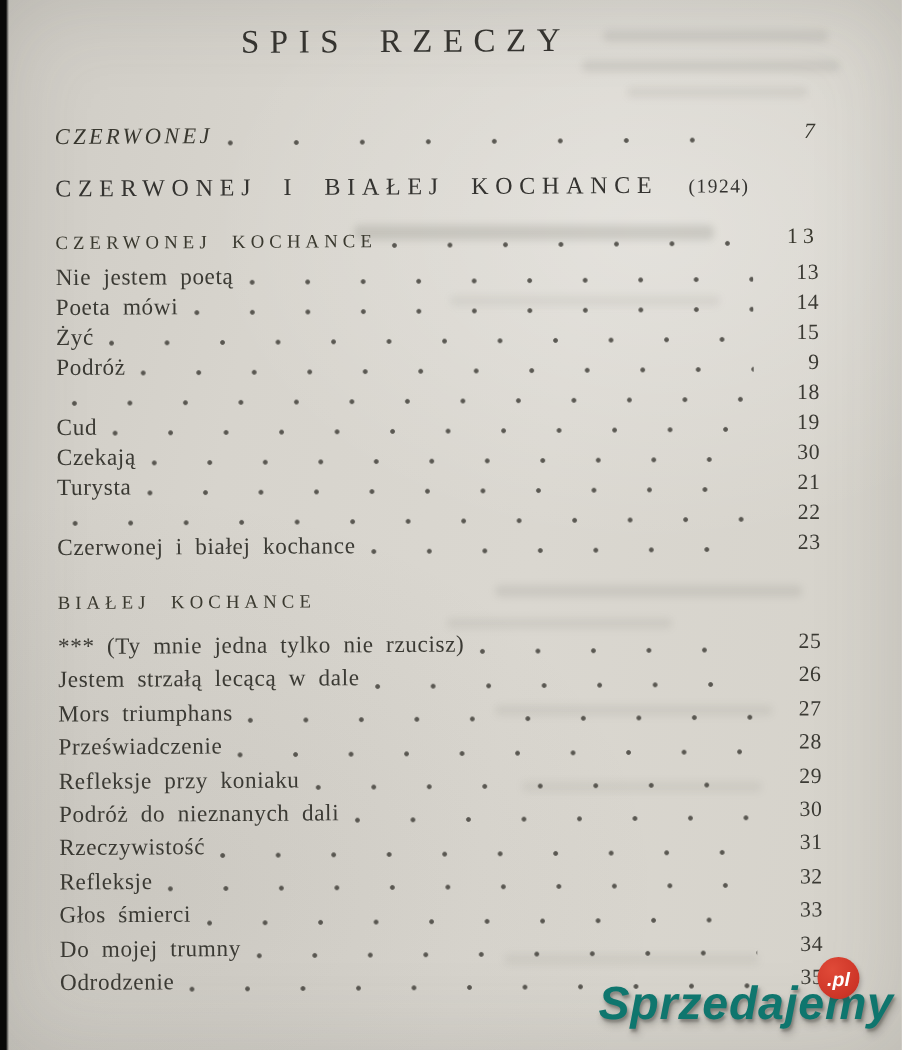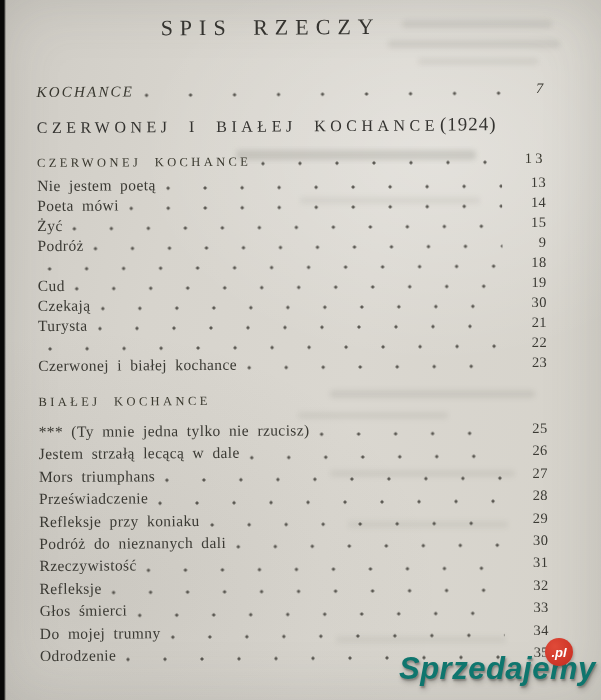--- a/index.html
+++ b/index.html
@@ -52,21 +52,21 @@
   }
   .pagenum{width:34px;text-align:right;font-size:14.5px;white-space:nowrap;transform:translateY(-1px);}
   .no-leader .leader{background:none;}
 
   .preface-row{margin-top:39px;height:22px;line-height:22px;font-style:italic;
     font-size:15px;letter-spacing:2.2px;word-spacing:3px;color:#38372f;}
   .preface-row .leader{background-size:44px 12px;}
 
   .part-row{margin-top:12px;height:24px;line-height:24px;font-size:16px;
     letter-spacing:4.5px;word-spacing:9px;color:#343330;}
-  .part-row .year{margin-left:1px;letter-spacing:1px;font-size:19px;}
+  .part-row .year{margin-left:20px;letter-spacing:1px;font-size:13px;}
 
   .section-row{margin-top:13px;margin-bottom:4px;height:20px;line-height:20px;
     font-size:12.5px;letter-spacing:3.4px;word-spacing:7px;color:#3a392f;}
   .section-block:nth-child(2) .section-row{margin-top:16px;margin-bottom:9px;}
 
   .items .row{height:20px;line-height:20px;font-size:15.5px;letter-spacing:.4px;word-spacing:4px;}
   .section-block:nth-child(2) .items .row{height:22.4px;line-height:22.4px;}
 
   
   .watermark{position:absolute;left:399px;top:645px;width:186px;height:46px;z-index:5;}
@@ -99,21 +99,21 @@
     <span class="g7"></span>
     <span class="g8"></span>
   <span class="g9"></span>
     <span class="g10"></span>
 </div>
 
 <div class="content">
   <h1 class="title">SPIS RZECZY</h1>
 
   <div class="row preface-row">
-    <span class="label">KOCHANCE</span>
+    <span class="label">CZERWONEJ</span>
     <span class="leader"></span>
     <span class="pagenum">7</span>
   </div>
 
   <div class="row part-row">
     <span class="label">CZERWONEJ I BIAŁEJ KOCHANCE</span>
     <span class="year">(1924)</span>
   </div>
 
   <div id="sections">

